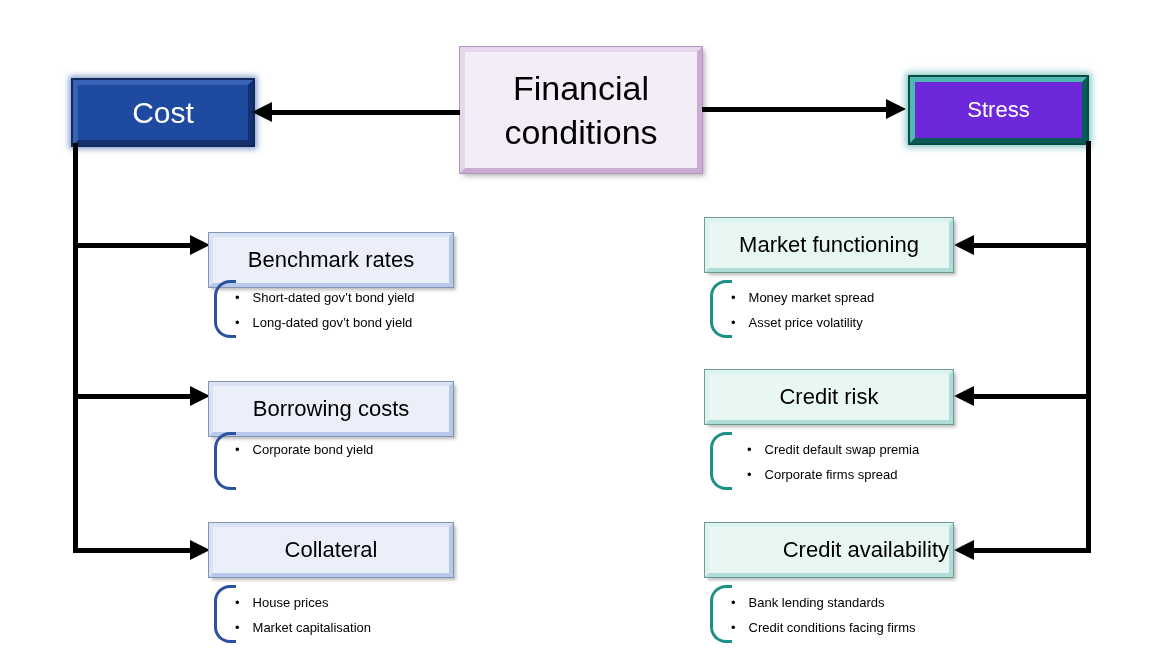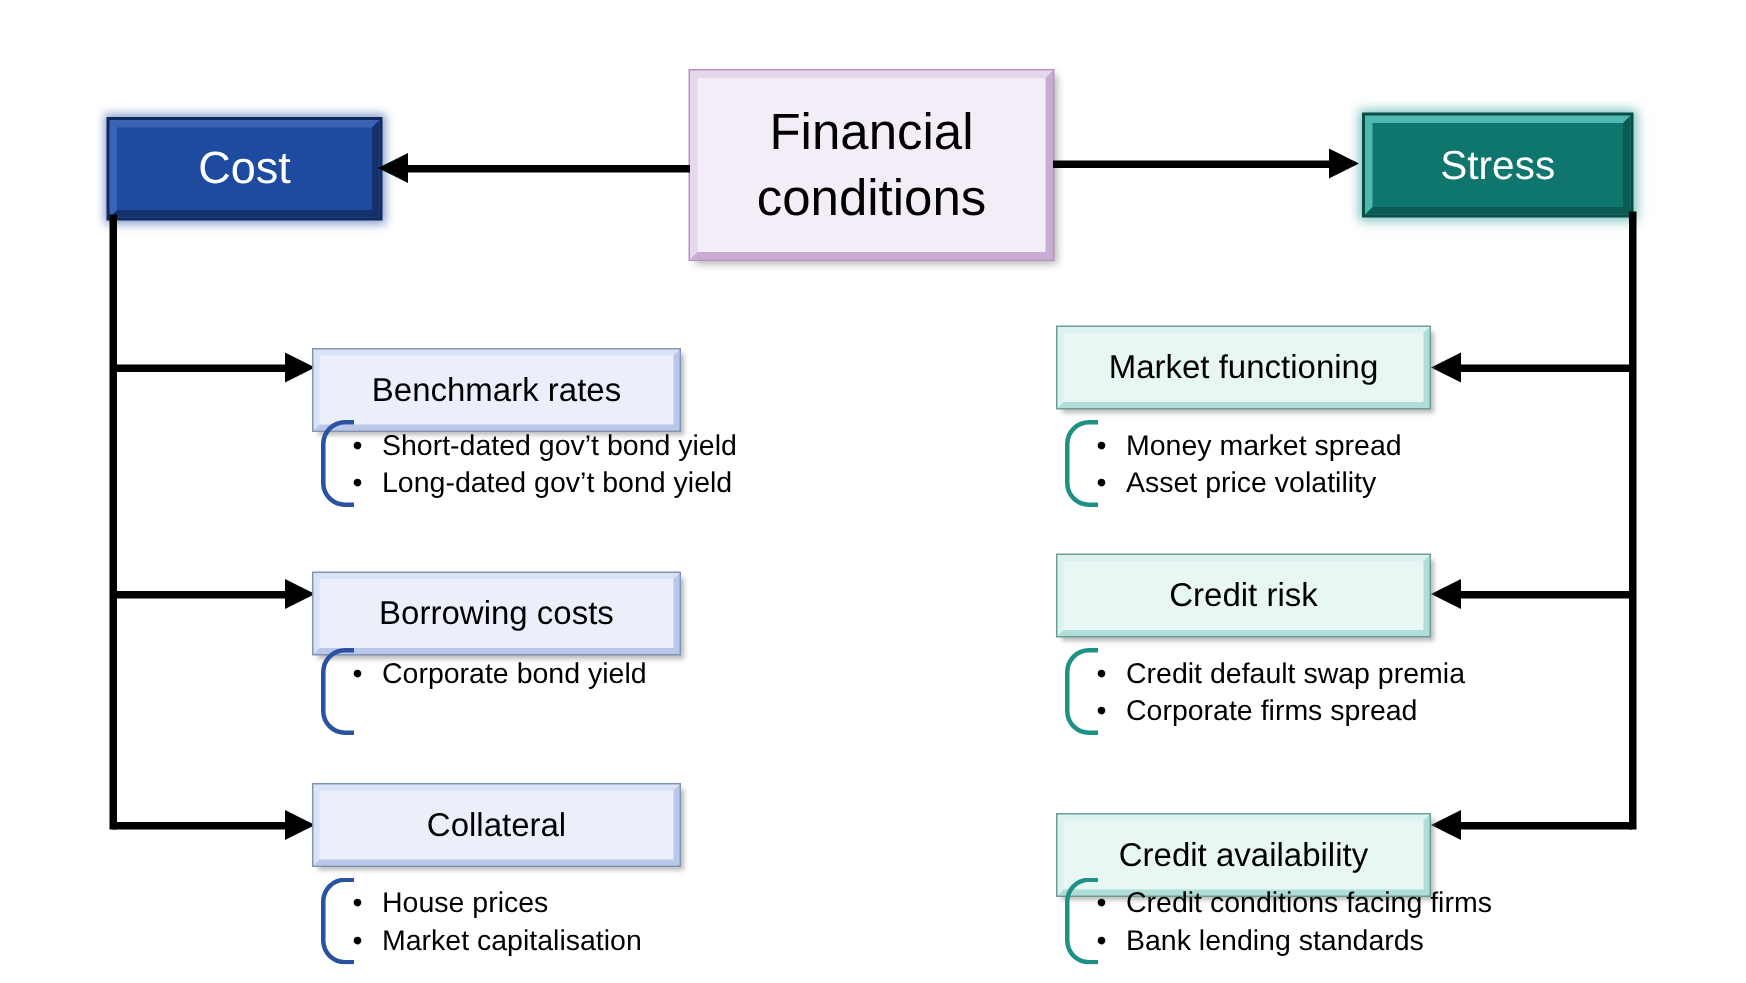--- a/index.html
+++ b/index.html
@@ -11,24 +11,24 @@
   .bevel{position:absolute;box-sizing:border-box;display:flex;align-items:center;justify-content:center;text-align:center;}
   .cost-box{
     left:73px;top:50px;width:180px;height:65px;
     background:#1E4BA0;border:5px solid;border-color:#3A63B5 #14316E #14316E #3A63B5;
     outline:2px solid #0F2A5F;
     box-shadow:0 0 6px 4px rgba(31,77,160,.55);
     color:#fff;font-size:30px;
   }
   .stress-box{
     left:910px;top:47px;width:177px;height:66px;
-    background:#0f766e;border:5px solid;border-color:#4FB8B0 #0A5B55 #0A5B55 #4FB8B0;
+    background:#6d28d9;border:5px solid;border-color:#4FB8B0 #0A5B55 #0A5B55 #4FB8B0;
     outline:2px solid #084E48;
     box-shadow:0 0 7px 4px rgba(18,144,137,.55);
-    color:#fff;font-size:27px;
+    color:#fff;font-size:22px;
   }
   .title-box{
     left:460px;top:17px;width:242px;height:126px;
     background:#F3EDF7;border:5px solid;border-color:#E6D8EC #C9ABD3 #C9ABD3 #E6D8EC;
     outline:1px solid #B891BE;
     box-shadow:3px 3px 5px rgba(120,120,120,.55);
     font-size:34px;line-height:44px;
   }
   .panel{
     height:54px;font-size:22px;
@@ -54,21 +54,21 @@
   
   .mgroup{position:absolute;}
   .bracket{
     position:absolute;left:0;top:0;width:22px;height:58px;box-sizing:border-box;
     border-left:3px solid;border-top:3px solid;border-bottom:3px solid;
     border-radius:16px 0 0 16px;
   }
   .bracket.blue{border-color:#2A52A0;}
   .bracket.teal{border-color:#1E9186;}
   .mlines{margin-left:16px;padding-top:5px;}
-  .mline{font-size:19px;line-height:25px;white-space:nowrap;}
+  .mline{font-size:13px;line-height:25px;white-space:nowrap;}
   .dot{display:inline-block;margin:0 13px 0 5px;}
 </style>
 </head>
 <body>
 
 <div id="canvas">
 
   <div class="bevel title-box">
     <span>Financial conditions</span>
   </div>
@@ -111,21 +111,21 @@
   <div class="bevel panel blue" style="top:493px;">
     <span>Collateral</span>
   </div>
 
   <div class="bevel panel teal" style="top:188px;">
     <span>Market functioning</span>
   </div>
   <div class="bevel panel teal" style="top:340px;">
     <span>Credit risk</span>
   </div>
-  <div class="bevel panel teal" style="top:513px;">
+  <div class="bevel panel teal" style="top:493px;justify-content:flex-end;">
     <span>Credit availability</span>
   </div>
 
   <div class="mgroup" style="left:214px;top:250px;">
     <div class="bracket blue"></div>
     <div class="mlines">
       <div class="mline"><span class="dot">•</span><span>Short-dated gov’t bond yield</span></div>
       <div class="mline"><span class="dot">•</span><span>Long-dated gov’t bond yield</span></div>
     </div>
   </div>
@@ -143,28 +143,28 @@
     </div>
   </div>
 
   <div class="mgroup" style="left:710px;top:250px;">
     <div class="bracket teal"></div>
     <div class="mlines">
       <div class="mline"><span class="dot">•</span><span>Money market spread</span></div>
       <div class="mline"><span class="dot">•</span><span>Asset price volatility</span></div>
     </div>
   </div>
-  <div class="mgroup" style="left:710px;top:402px;">
+  <div class="mgroup" style="left:710px;top:402px;padding-left:16px;">
     <div class="bracket teal"></div>
     <div class="mlines">
       <div class="mline"><span class="dot">•</span><span>Credit default swap premia</span></div>
       <div class="mline"><span class="dot">•</span><span>Corporate firms spread</span></div>
     </div>
   </div>
   <div class="mgroup" style="left:710px;top:555px;">
     <div class="bracket teal"></div>
     <div class="mlines">
+      <div class="mline"><span class="dot">•</span><span>Bank lending standards</span></div>
       <div class="mline"><span class="dot">•</span><span>Credit conditions facing firms</span></div>
-      <div class="mline"><span class="dot">•</span><span>Bank lending standards</span></div>
     </div>
   </div>
 
 </div>
 
 </body></html>

